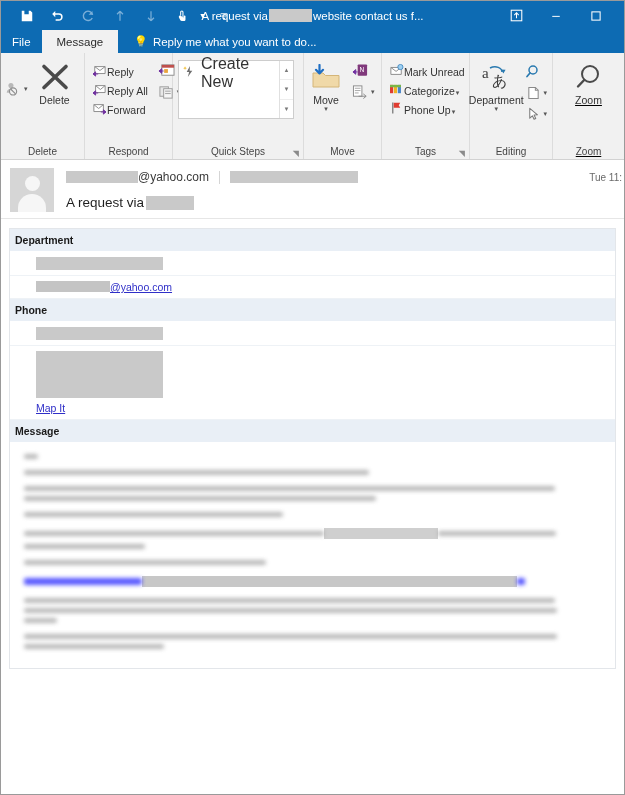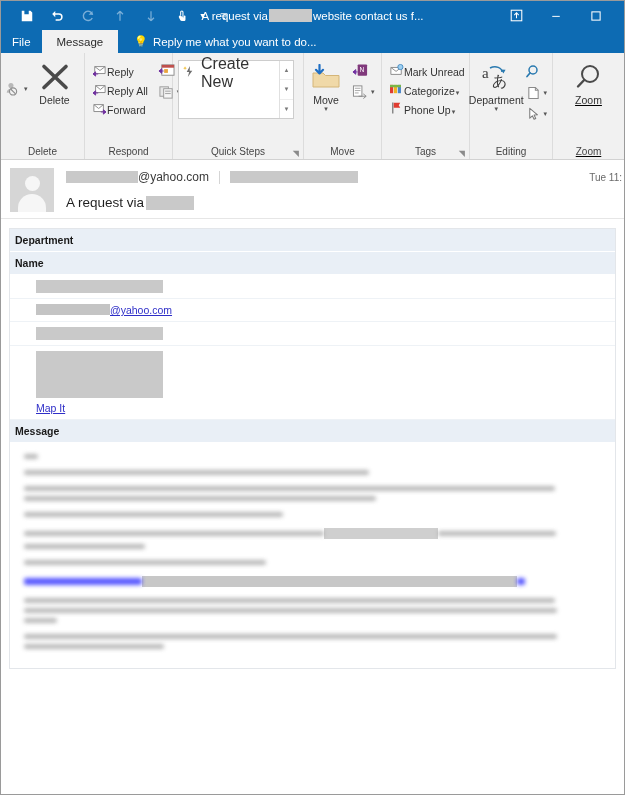--- a/index.html
+++ b/index.html
@@ -576,29 +576,29 @@
         </div>
       </div>
       <div class="datestamp">Tue 11:</div>
     </div>
 
     <div class="bodyscroll">
       <div class="formtable">
 
         <div class="f-label">Department</div>
 
-        <div class="f-label">Name</div>
         <div class="f-value">
           <span class="redact r-name"></span>
         </div>
 
         <div class="f-value">
           <a class="emaillink" href="#"><span class="r-emailpart"></span><span>@yahoo.com</span></a>
         </div>
 
+        <div class="f-label">Phone</div>
         <div class="f-value">
           <span class="redact r-phone"></span>
         </div>
 
         <div class="f-value">
           <span class="redact r-addr"></span>
           <a class="maplink" href="#">Map It</a>
         </div>
 
         <div class="f-label" style="border-bottom:none">Message</div>

